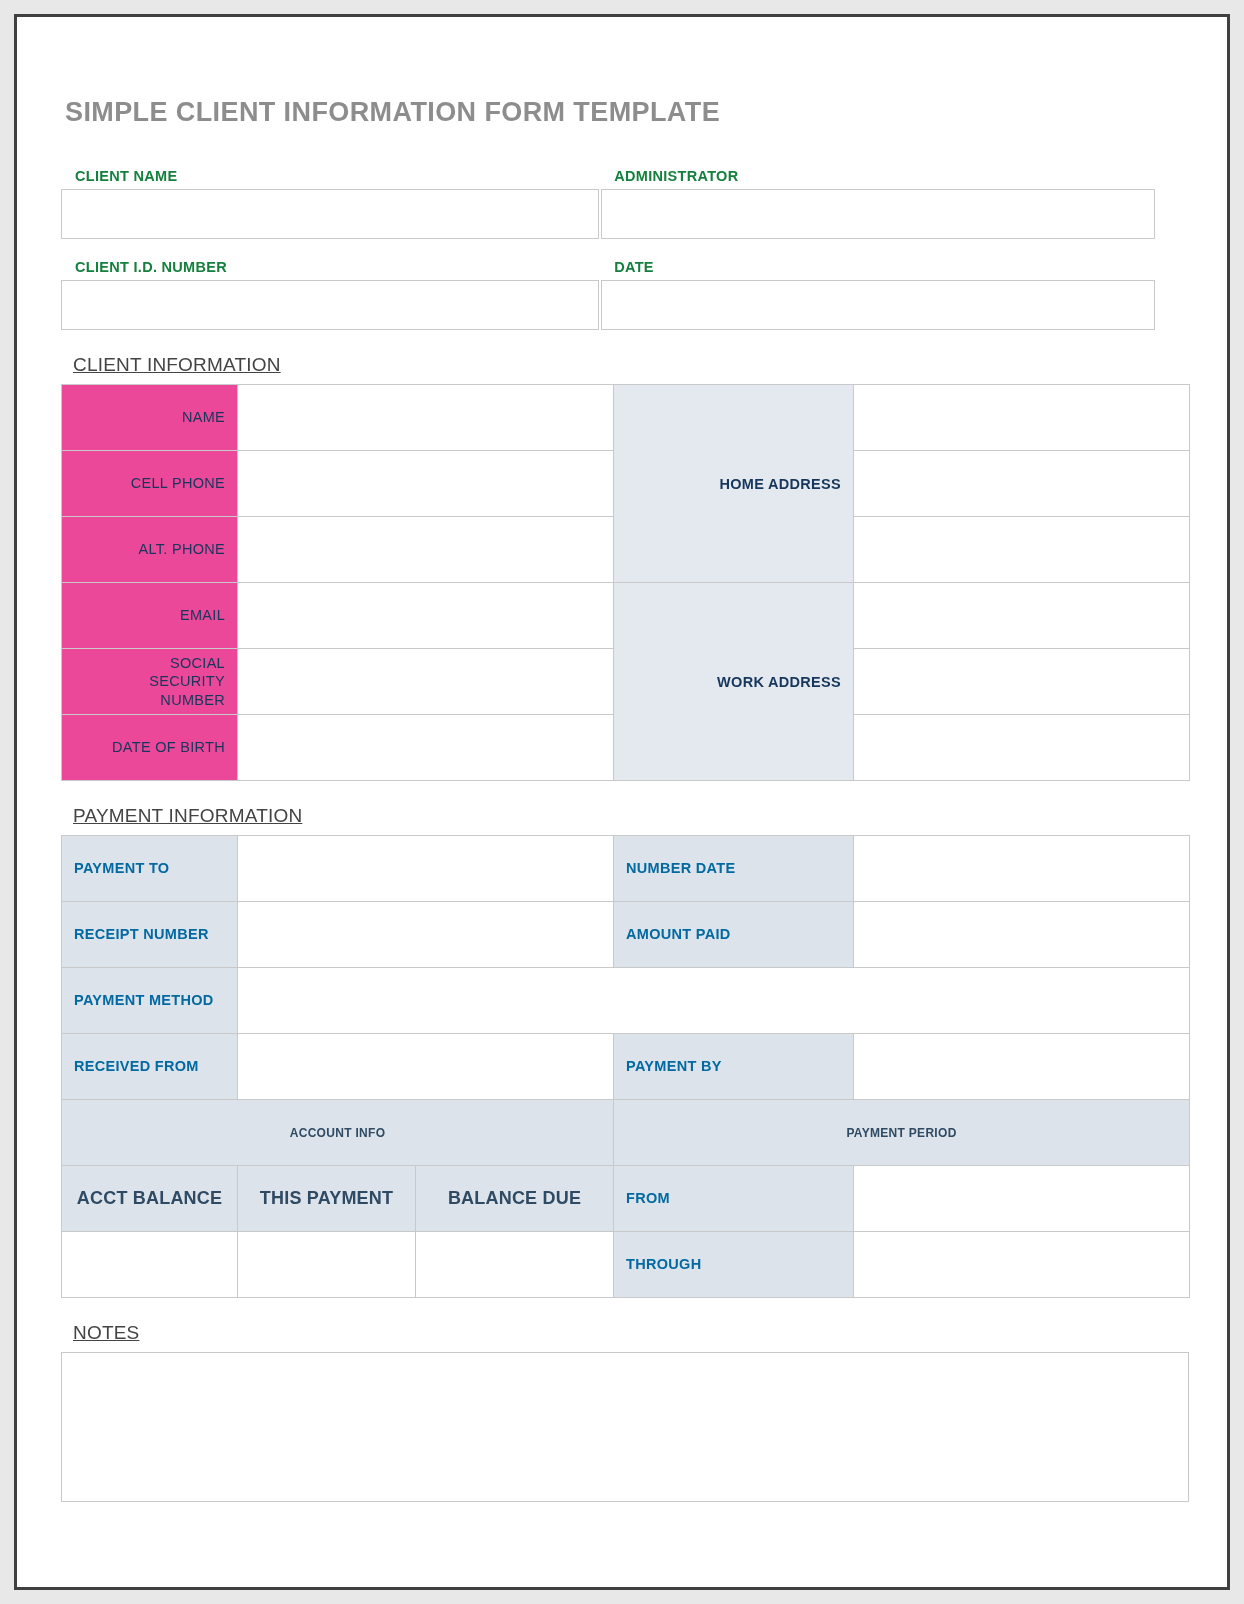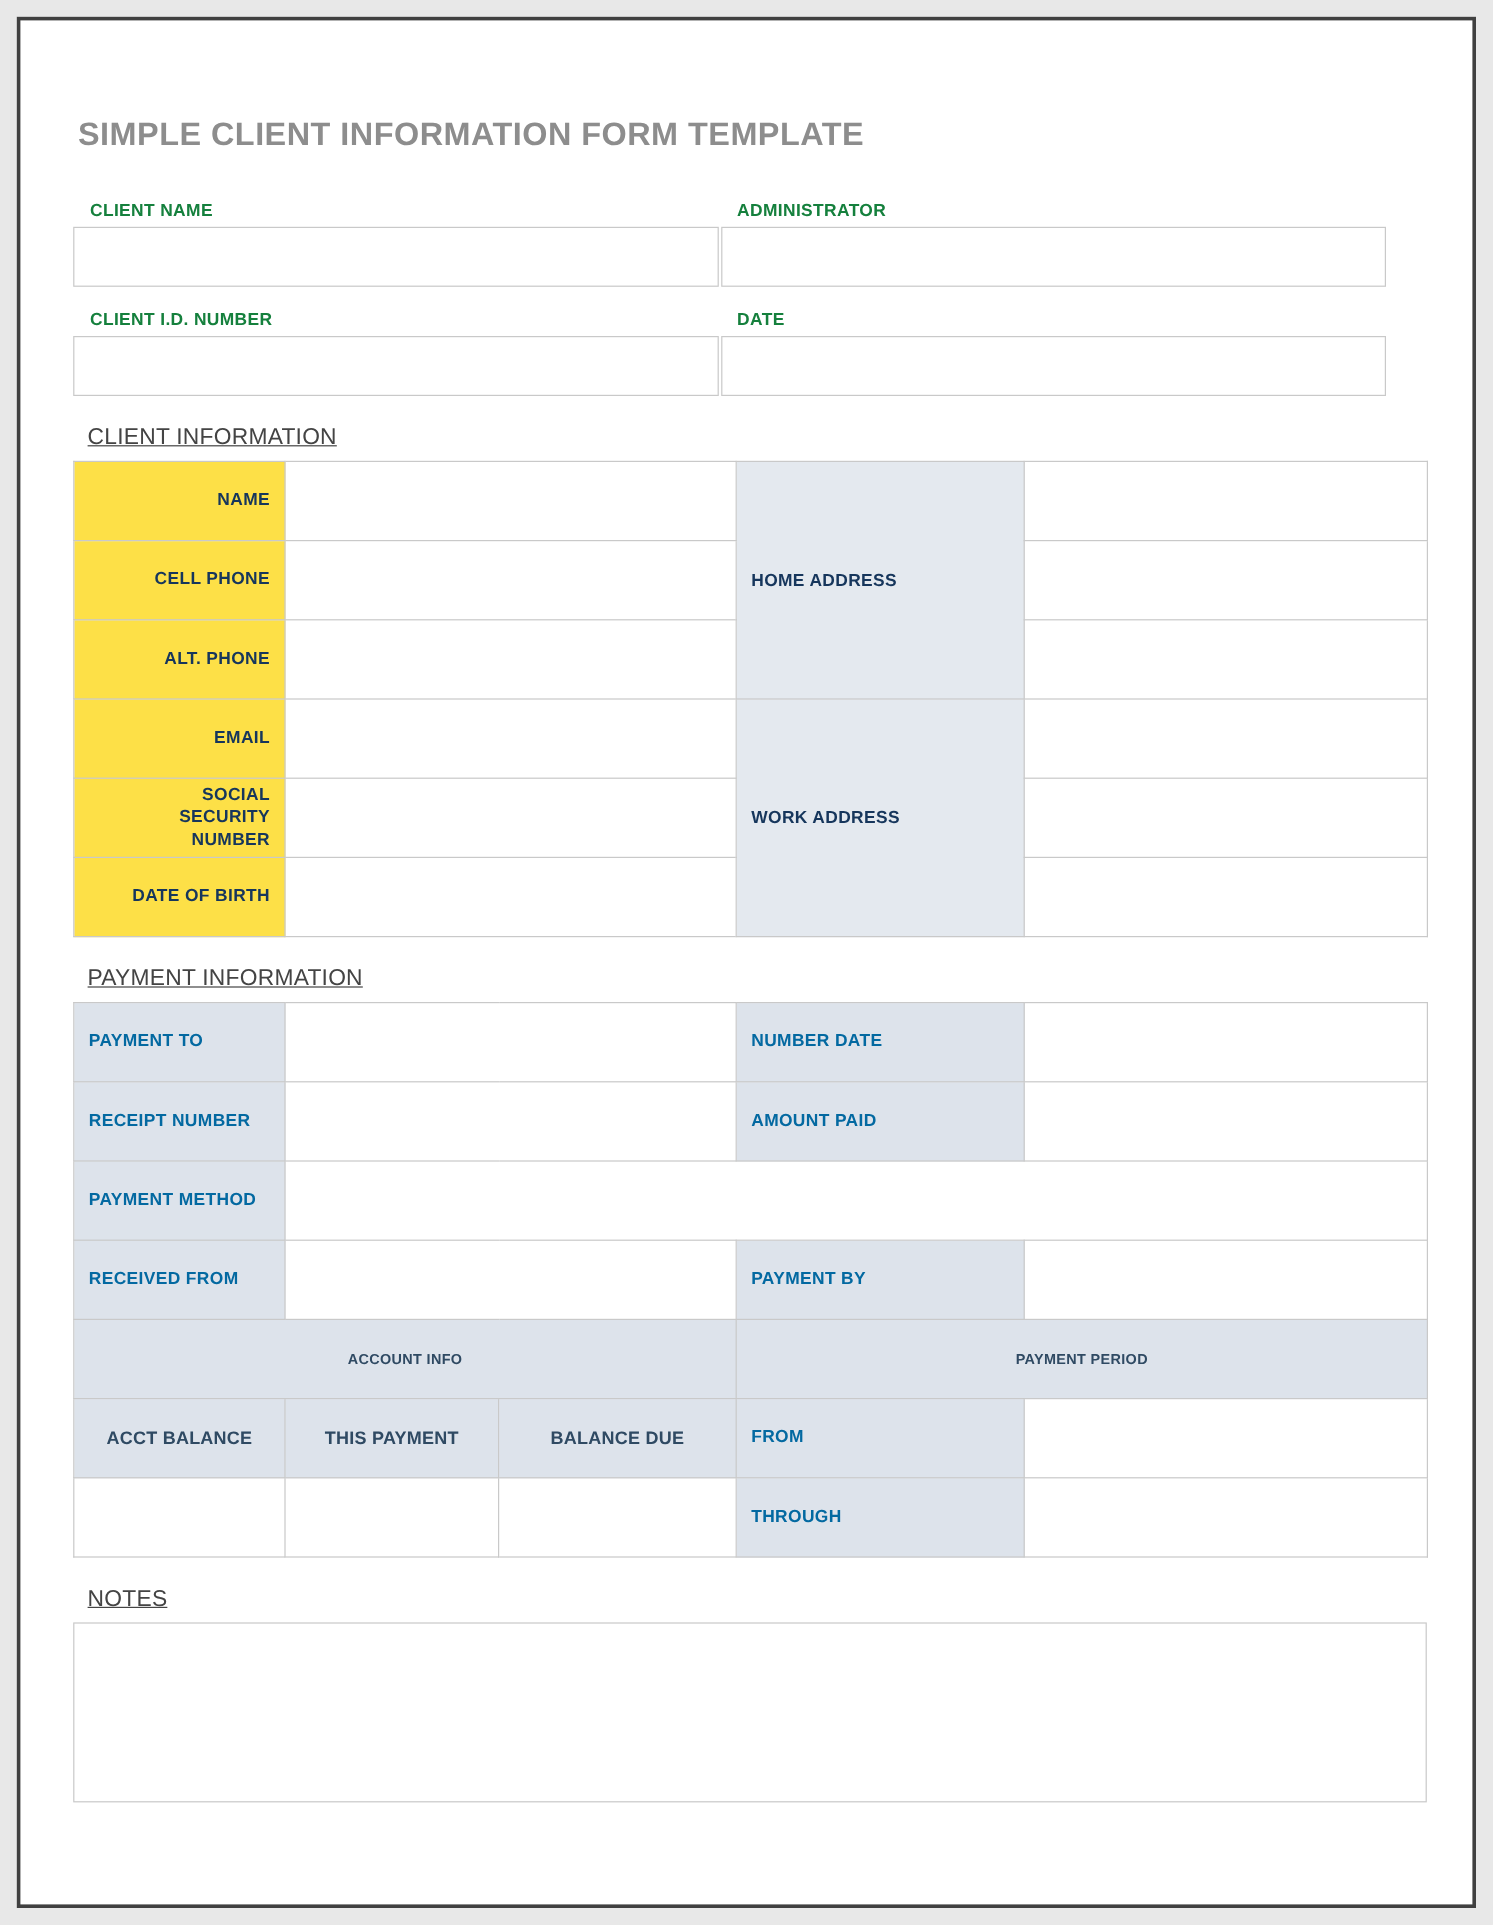--- a/index.html
+++ b/index.html
@@ -71,60 +71,60 @@
     width: 1128px;
     table-layout: fixed;
   }
   table td {
     border: 1px solid #c9c9c9;
     height: 66px;
     box-sizing: border-box;
     padding: 0 12px;
   }
   .lbl-cell {
-    background: #fde047;
+    background: #ec4899;
     color: #16365c;
-    font-weight: bold;
+    font-weight: normal;
     font-size: 14.5px;
     text-align: right;
     letter-spacing: 0.3px;
     line-height: 1.25;
     padding-left: 33px;
   }
   .lbl-cell-left {
     background: #dde3eb;
     color: #0369a1;
     font-weight: bold;
     font-size: 14.5px;
     text-align: left;
     letter-spacing: 0.3px;
     line-height: 1.25;
   }
   .addr-cell {
     background: #e4e9ef;
     color: #16365c;
     font-weight: bold;
     font-size: 14.5px;
-    text-align: left;
+    text-align: right;
     letter-spacing: 0.3px;
     vertical-align: middle;
   }
   .hdr-cell {
     background: #dde3eb;
     color: #2f4a63;
     font-weight: bold;
     font-size: 12px;
     text-align: center;
     letter-spacing: 0.3px;
   }
   .colhdr-cell {
     background: #dde3eb;
     color: #2f4a63;
     font-weight: bold;
-    font-size: 15px;
+    font-size: 18px;
     text-align: center;
     letter-spacing: 0.2px;
   }
   .input-cell { background: #ffffff; }
   .notes-box {
     width: 1128px;
     height: 150px;
     border: 1px solid #c9c9c9;
     box-sizing: border-box;
     background: #fff;

